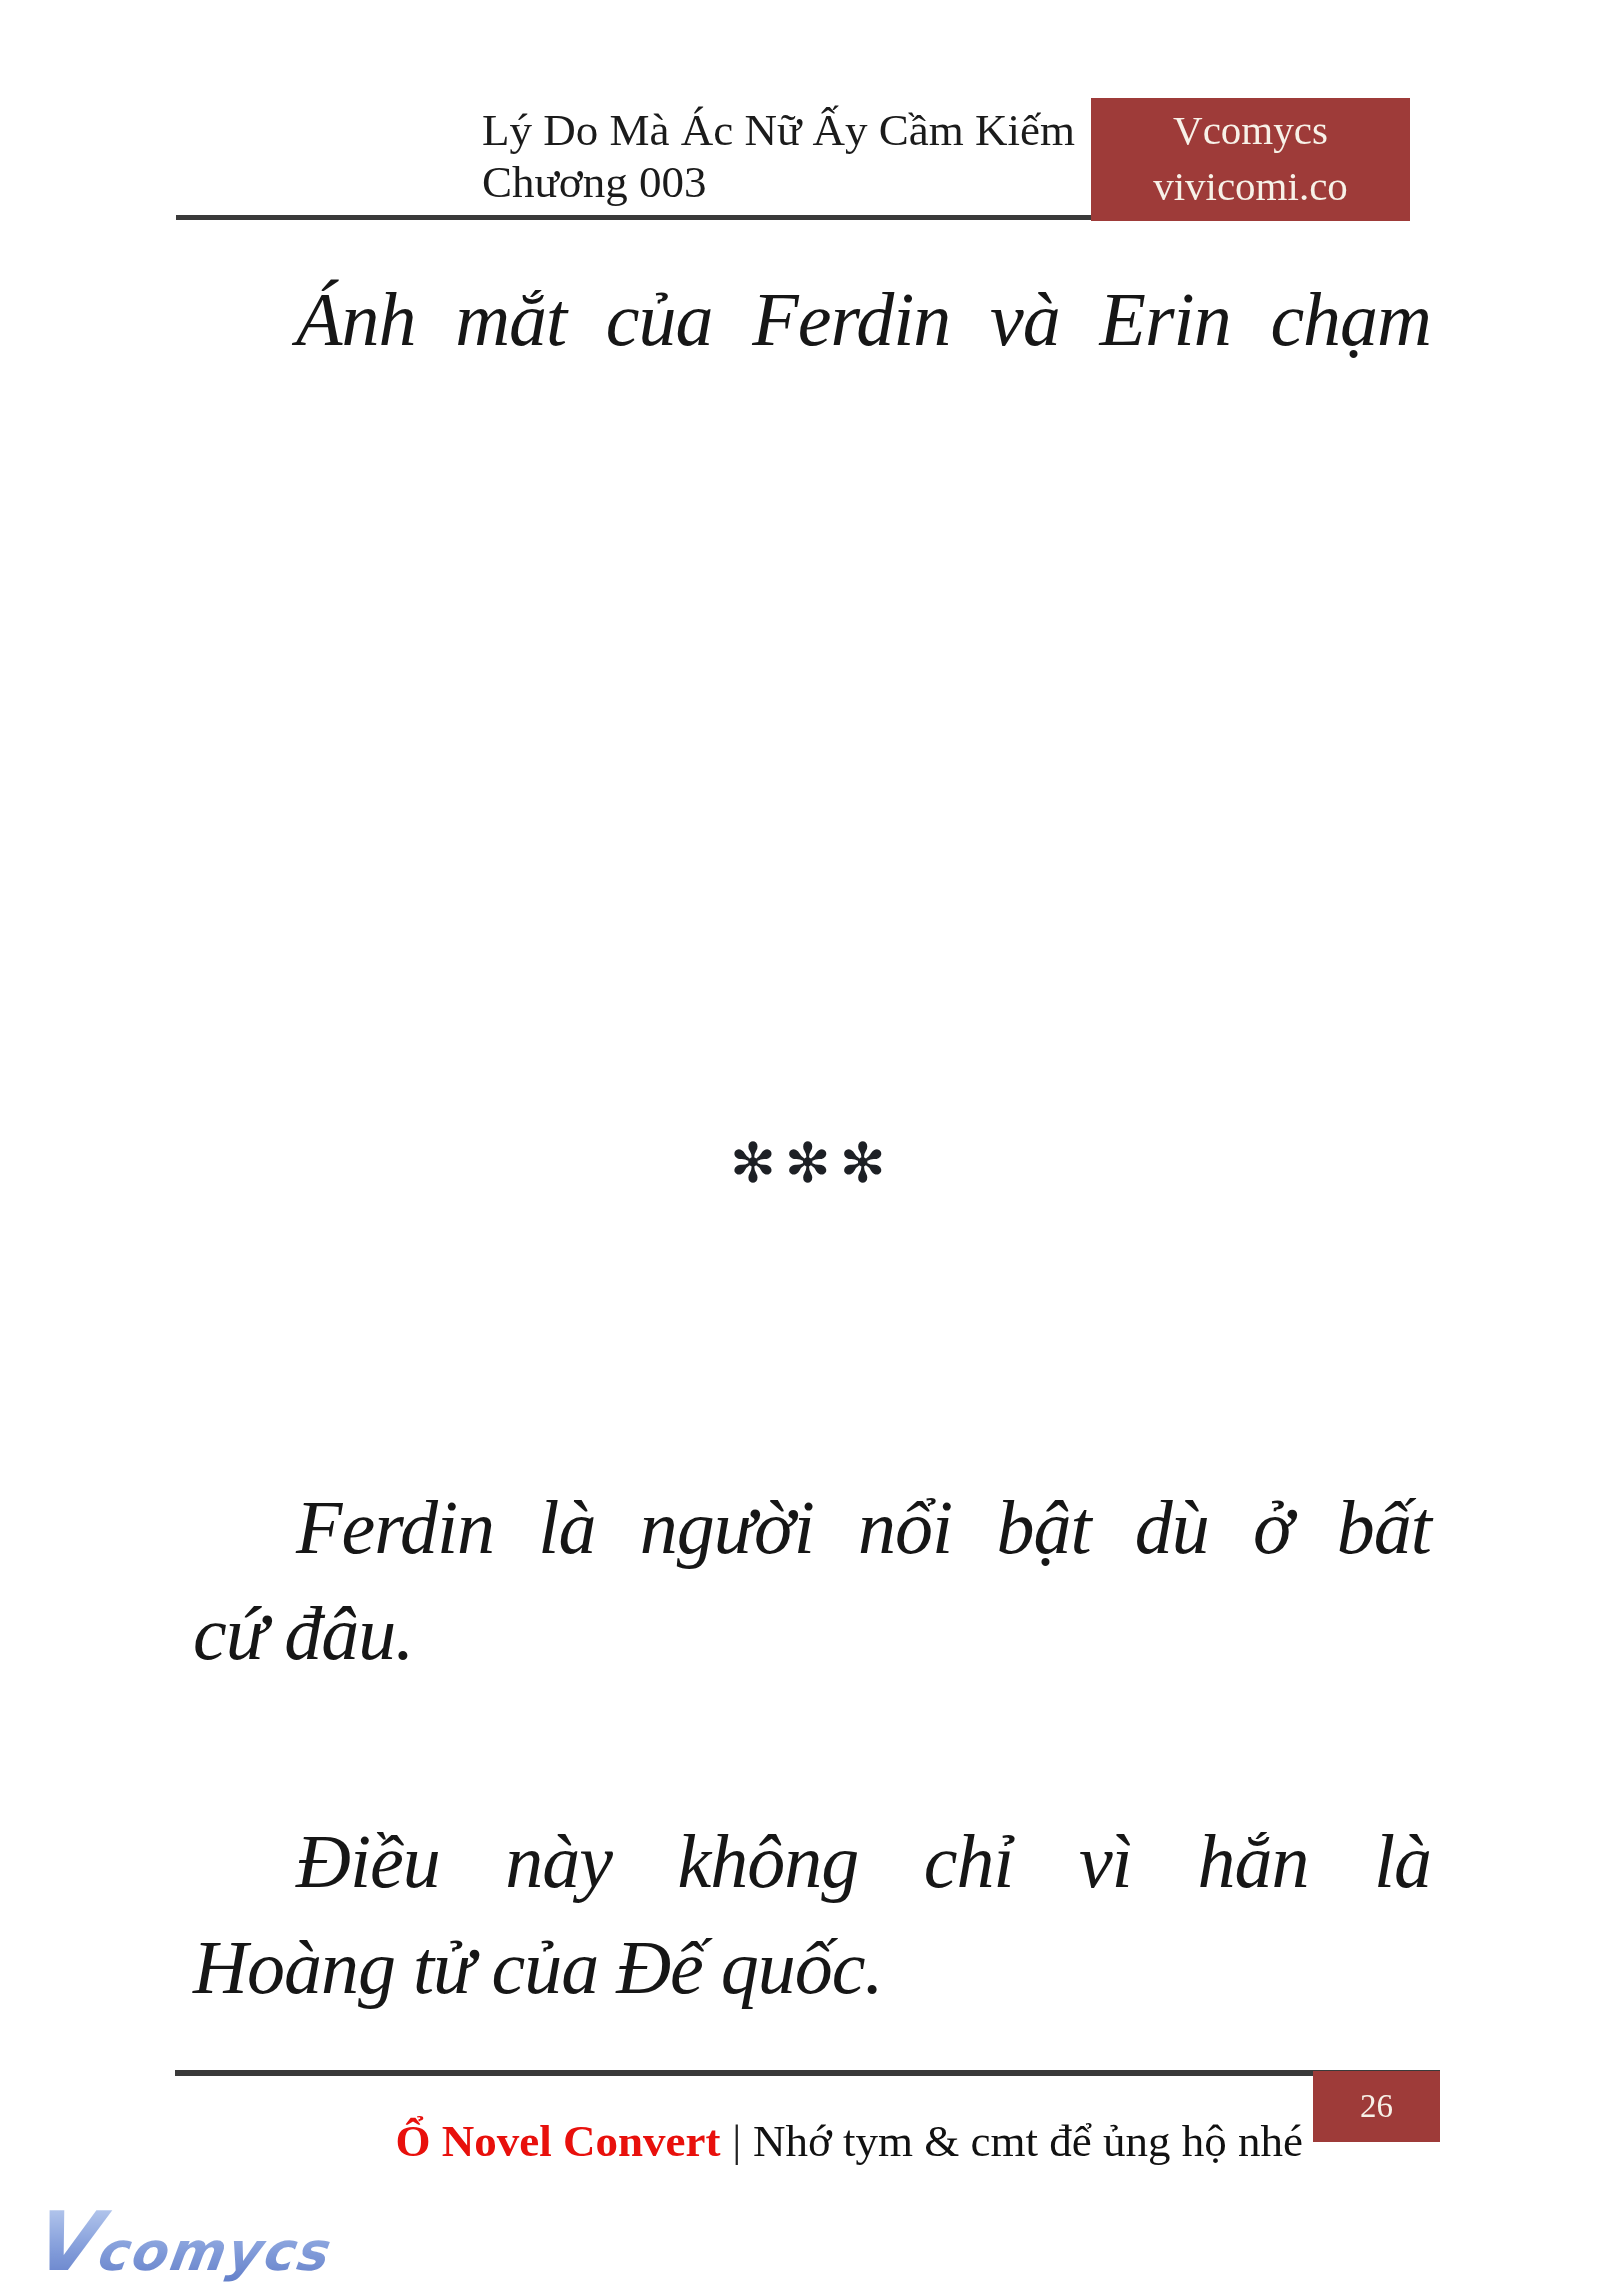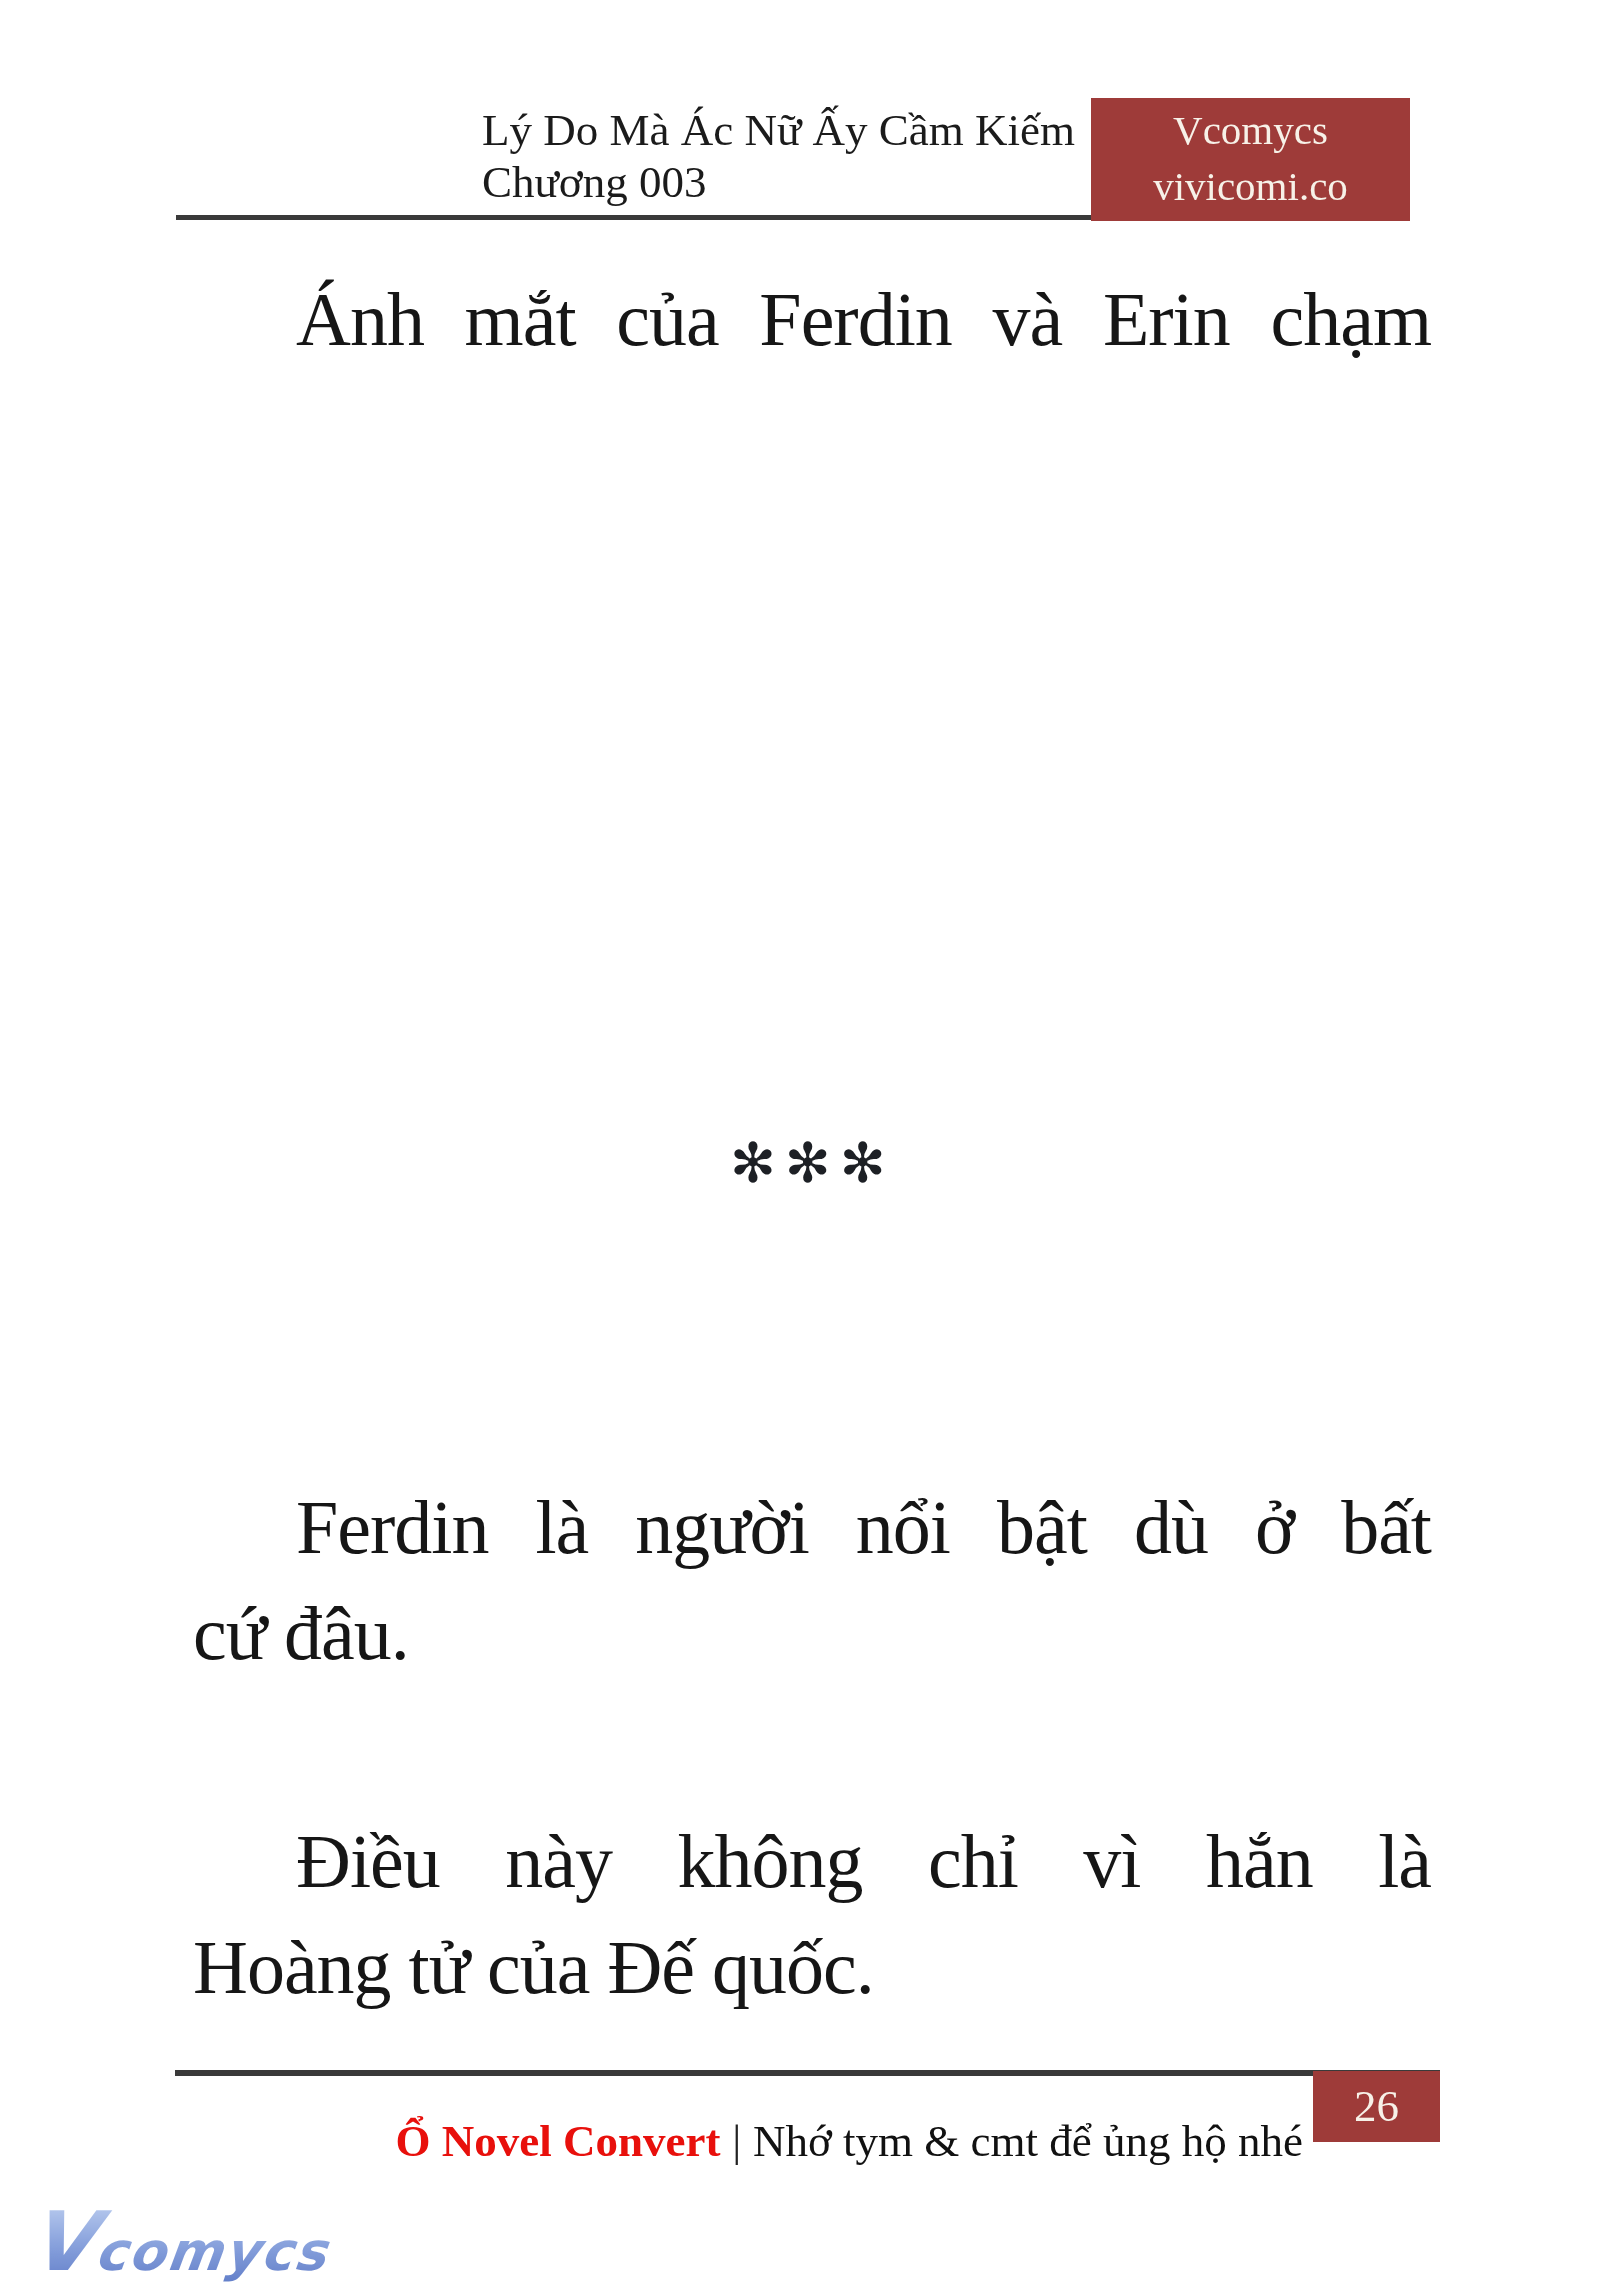--- a/index.html
+++ b/index.html
@@ -32,20 +32,21 @@
     position:absolute;left:176px;top:215px;width:1233px;height:4.9px;
     background:var(--rule,#3a3a3a);
     z-index:1;
   }
 
   
   .para{
     position:absolute;left:193px;width:1238px;
     font-size:76px;
     letter-spacing:-1px;
+    font-style:italic;
   }
   .line{
     height:106px;line-height:106px;
     text-align:left;
     white-space:normal;
   }
   .line.jf{text-align:justify;text-align-last:justify;}
   .line.ind{text-indent:103px;}
   #p1{top:266px;}
   #p2{top:645px;}
@@ -73,21 +74,21 @@
     text-align:right;
     color:#111;
     margin-top:32px;
   }
   .ftr-brand{color:var(--brand_red,#e8100c);font-weight:bold;}
   .ftr-div{font-weight:400;padding:0 11.8px;color:#222;}
   .ftr-page{
     position:absolute;left:1313px;top:2071px;width:127px;height:71px;
     background:var(--badge_bg,#9e3b39);
     color:var(--badge_text,#f7f1e8);
-    text-align:center;line-height:71px;font-size:45px;
+    text-align:center;line-height:71px;font-size:33px;
     z-index:2;
   }
 
   
   .watermark{
     position:absolute;left:29px;top:2203px;
     font-family:"DejaVu Sans",sans-serif;
     font-style:italic;font-weight:bold;
     font-size:53px;line-height:78px;
     letter-spacing:2px;

